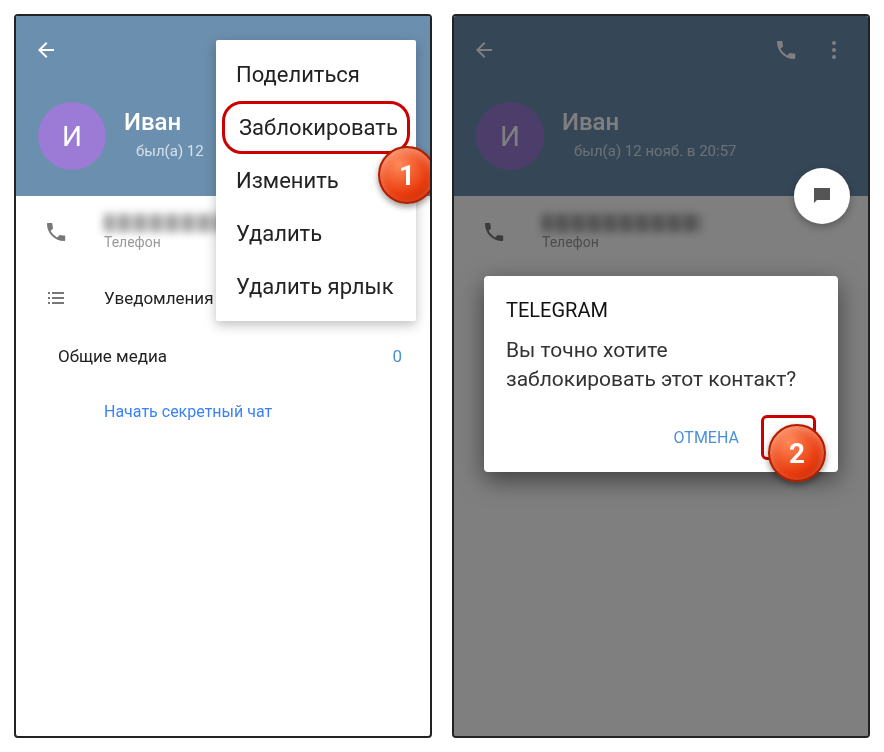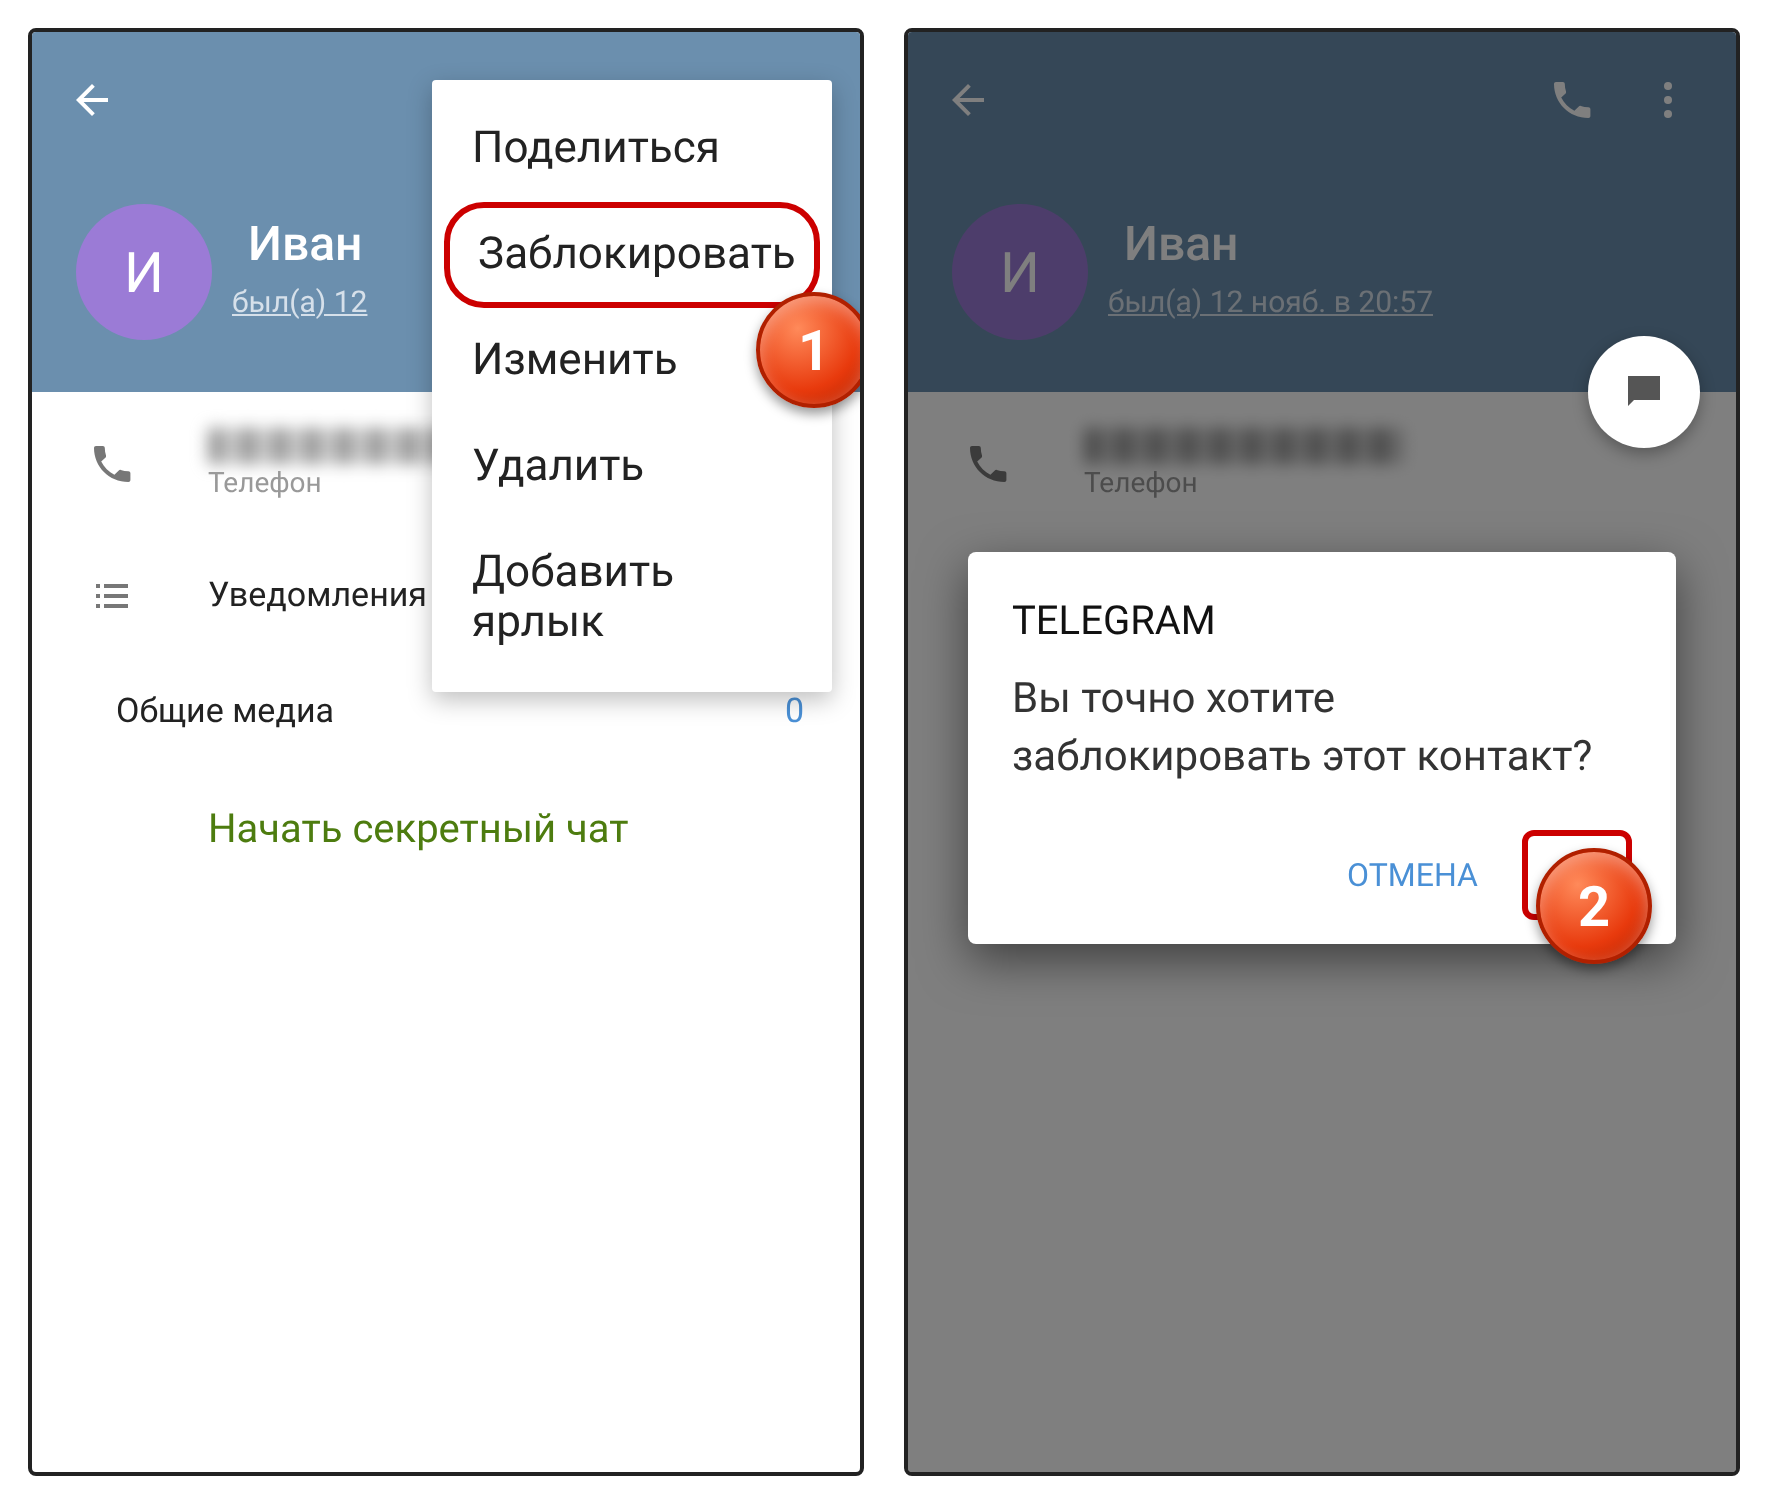--- a/index.html
+++ b/index.html
@@ -4,28 +4,28 @@
 <style>
 * { box-sizing: border-box; margin: 0; padding: 0; font-family: Roboto, Arial, sans-serif; }
 body { background: #fff; width: 884px; height: 752px; display: flex; gap: 20px; padding: 14px; }
 .phone { flex: 1; background: #fff; border: 2px solid #222; border-radius: 4px; overflow: hidden; position: relative; }
 .header { background: #6B8FAE; height: 180px; position: relative; color: #fff; }
 .back-icon { position: absolute; top: 22px; left: 18px; color: #fff; }
 .call-icon { position: absolute; top: 22px; right: 70px; color: #fff; }
 .more-icon { position: absolute; top: 22px; right: 22px; color: #fff; }
 .avatar { position: absolute; left: 22px; top: 86px; width: 68px; height: 68px; border-radius: 50%; background: #9B7BD6; display: flex; align-items: center; justify-content: center; color: #fff; font-size: 28px; font-weight: 400; }
 .name { position: absolute; left: 108px; top: 92px; font-size: 24px; font-weight: 500; }
-.status { position: absolute; left: 100px; top: 126px; font-size: 15px; color: #d6e0ea; text-decoration: underline; }
+.status { position: absolute; left: 120px; top: 126px; font-size: 15px; color: #d6e0ea; }
 .row { display: flex; align-items: center; padding: 18px 20px; position: relative; }
 .row-icon { width: 40px; display: flex; justify-content: center; margin-right: 28px; color: #777; }
 .row-main { flex: 1; }
 .row-label { font-size: 17px; color: #222; }
 .row-sub { font-size: 14px; color: #999; margin-top: 2px; }
 .row-value { font-size: 17px; color: #4A90D6; margin-right: 8px; }
-.row-secret { font-size: 20px; color: #4d7c0f; padding: 18px 0 18px 88px; }
+.row-secret { font-size: 16px; color: #3b82f6; padding: 18px 0 18px 88px; }
 .blurred { filter: blur(4px); background: repeating-linear-gradient(90deg,#999 0 8px,#ccc 8px 16px); width: 160px; height: 18px; border-radius: 2px; }
 .menu { position: absolute; top: 24px; right: 14px; width: 200px; background: #fff; box-shadow: 0 4px 12px rgba(0,0,0,0.25); border-radius: 2px; z-index: 10; padding: 8px 0; }
 .menu-item { padding: 14px 20px; font-size: 22px; color: #222; }
 .menu-item.highlighted { border: 3px solid #CC0000; border-radius: 20px; margin: 0 6px; padding: 11px 14px; }
 .step-badge { position: absolute; width: 58px; height: 58px; border-radius: 50%; background: radial-gradient(circle at 35% 30%, #ff8a5a, #e83a0d 60%, #b02000); border: 2px solid #b02000; display: flex; align-items: center; justify-content: center; color: #fff; font-size: 28px; font-weight: bold; box-shadow: 0 3px 6px rgba(0,0,0,0.4), inset 0 3px 8px rgba(255,255,255,0.4); z-index: 20; }
 .overlay { position: absolute; inset: 0; background: rgba(0,0,0,0.5); z-index: 5; }
 .fab { position: absolute; right: 18px; top: 152px; width: 56px; height: 56px; border-radius: 50%; background: #fff; display: flex; align-items: center; justify-content: center; box-shadow: 0 3px 8px rgba(0,0,0,0.3); z-index: 6; }
 .dialog { position: absolute; left: 30px; right: 30px; top: 260px; background: #fff; border-radius: 4px; z-index: 10; padding: 22px 22px 12px; box-shadow: 0 8px 24px rgba(0,0,0,0.5); }
 .dialog-title { font-size: 20px; font-weight: 400; color: #111; margin-bottom: 14px; }
 .dialog-msg { font-size: 21px; color: #333; line-height: 1.4; margin-bottom: 20px; }
@@ -82,21 +82,21 @@
     <div class="row-value">0</div>
   </div>
 
   <div class="row-secret">Начать секретный чат</div>
 
   <div class="menu">
     <div class="menu-item">Поделиться</div>
     <div class="menu-item highlighted">Заблокировать</div>
     <div class="menu-item">Изменить</div>
     <div class="menu-item">Удалить</div>
-    <div class="menu-item">Добавить ярлык</div>
+    <div class="menu-item">Удалить ярлык</div>
   </div>
 
   <div class="step-badge" style="top:130px; right:-6px;">1</div>
 </div>
 
 <div class="phone">
   <div class="content-under">
     <div class="header">
       <span class="back-icon">
         <svg width="24" height="24" viewBox="0 0 24 24">

